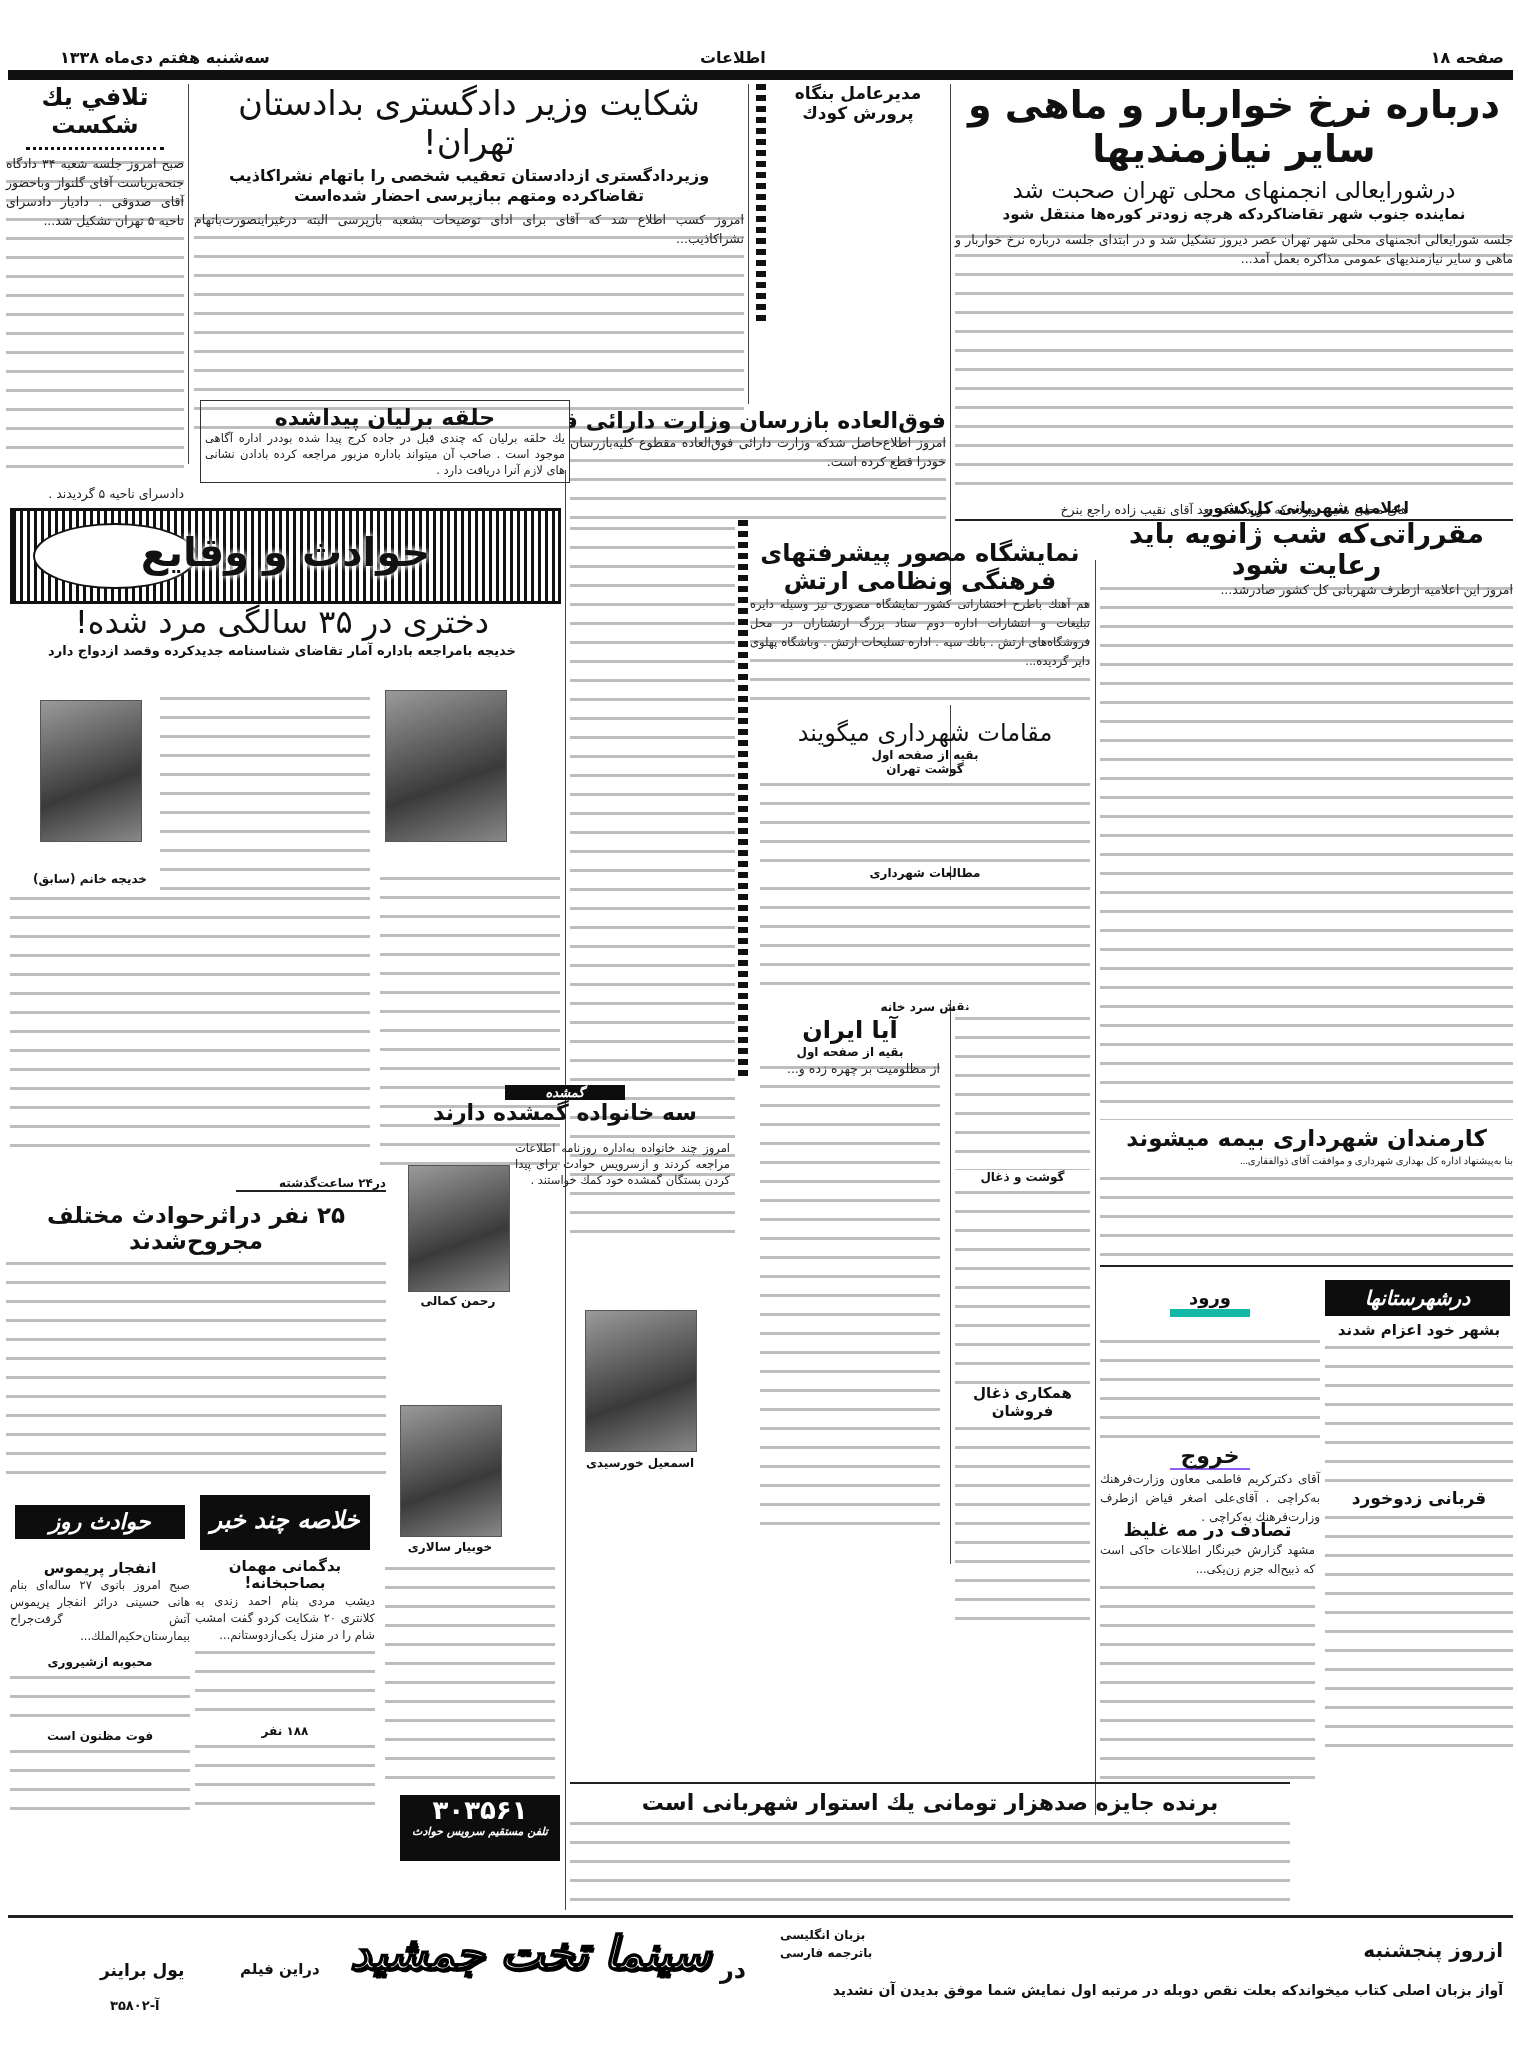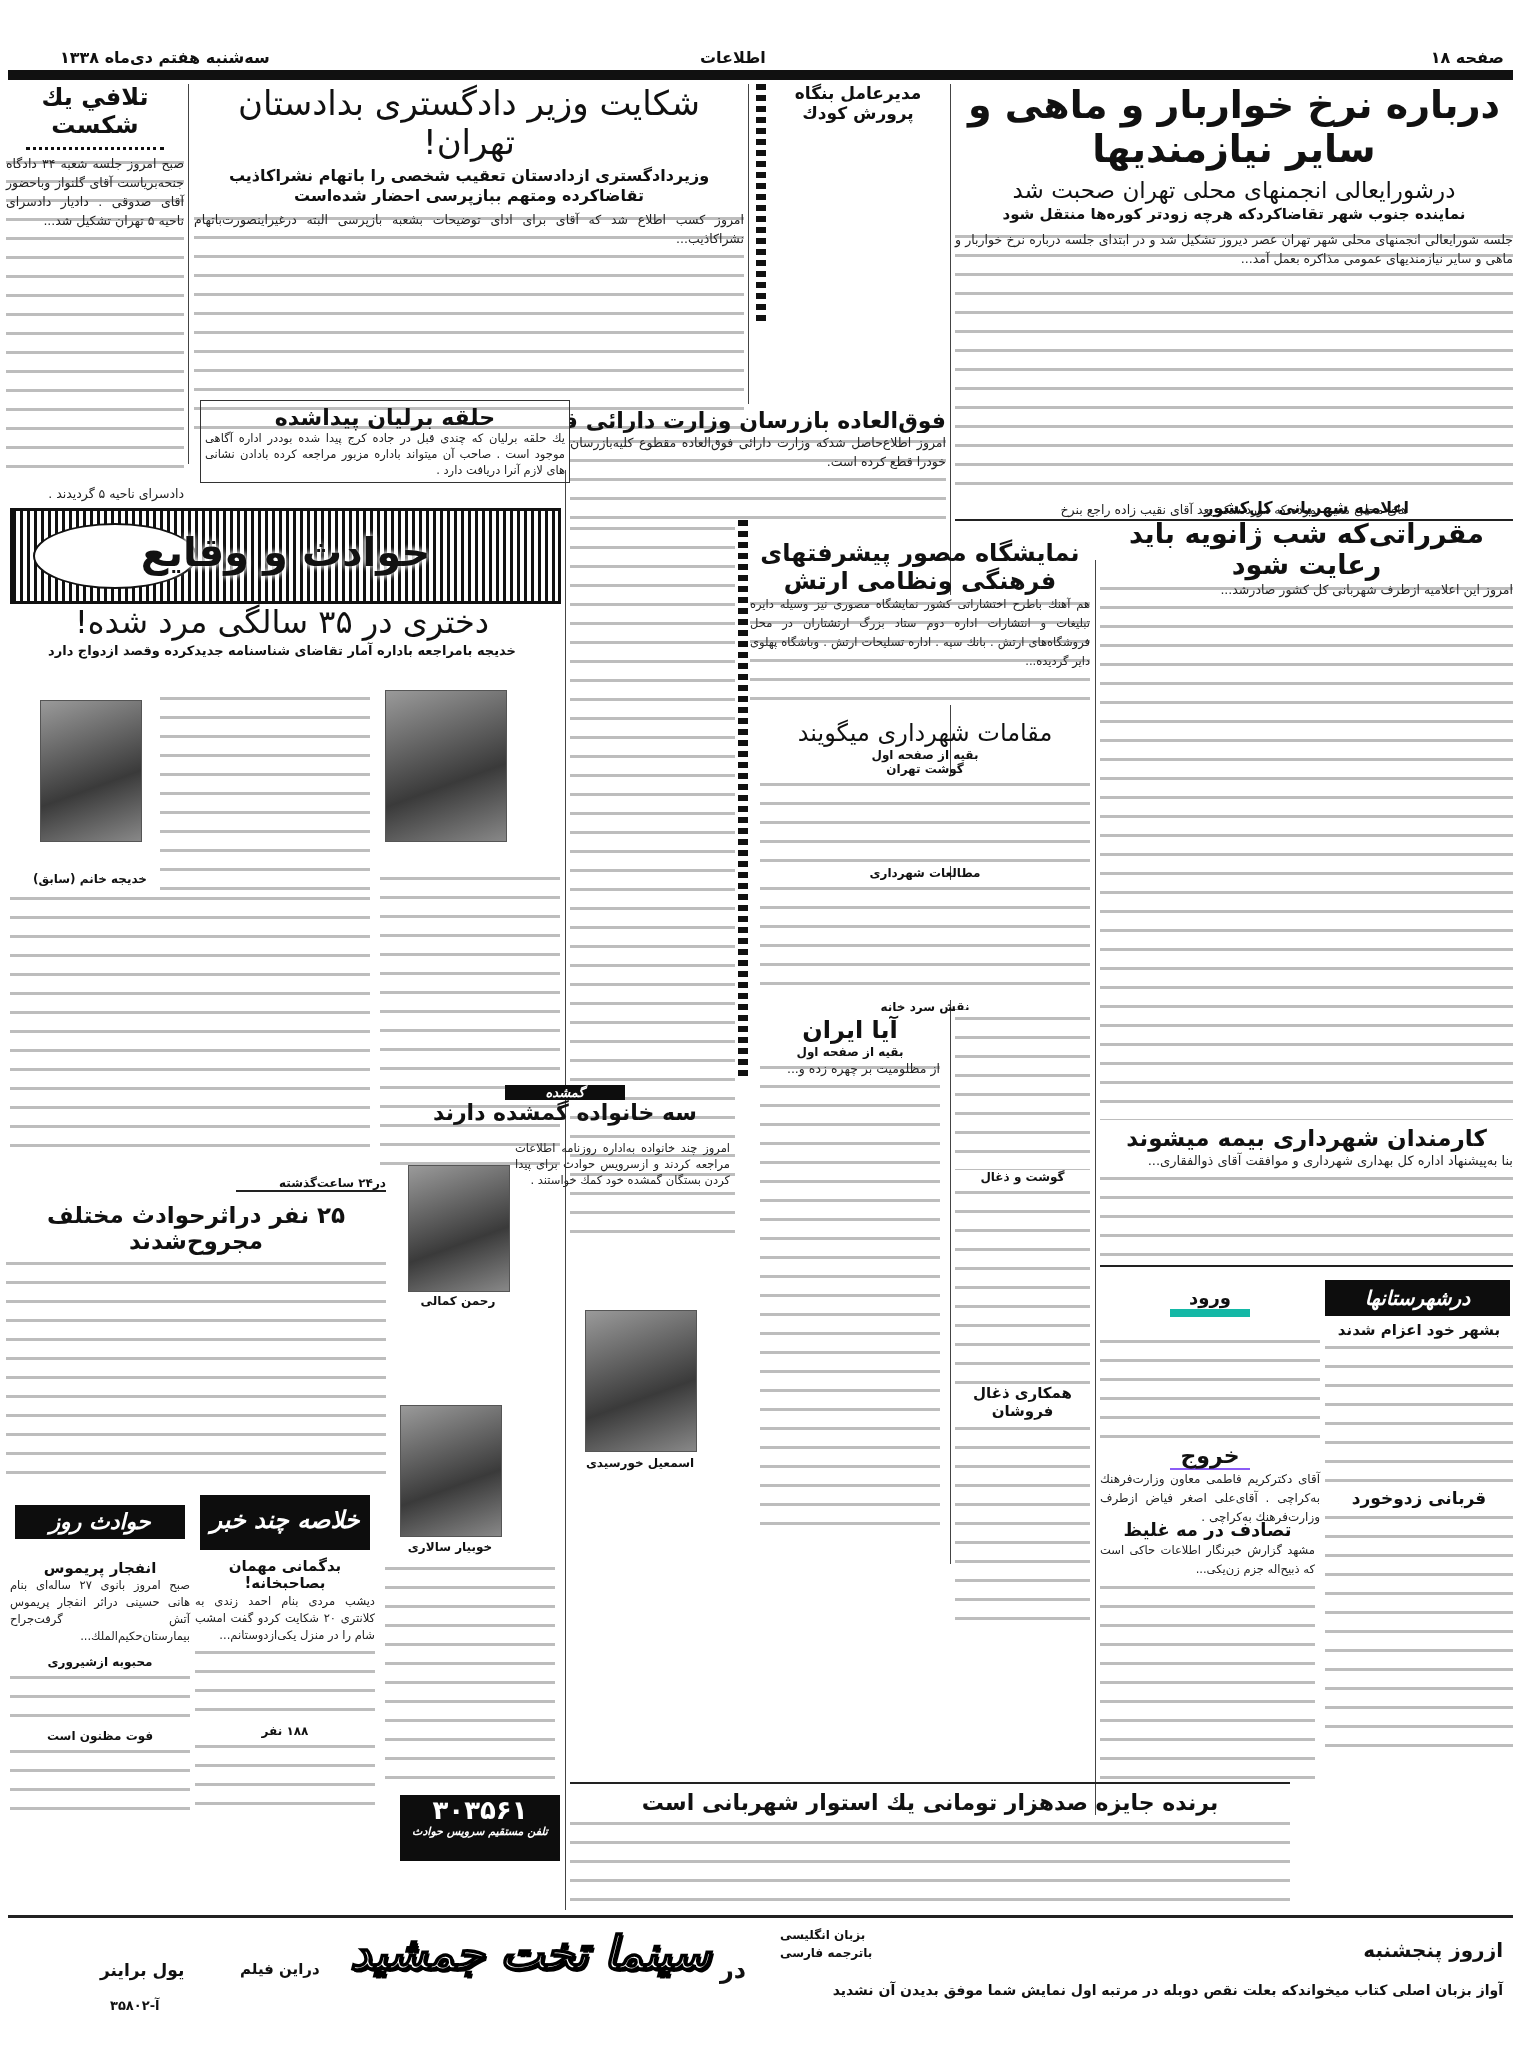--- a/index.html
+++ b/index.html
@@ -181,21 +181,21 @@
 </div>
 <div class="abs filler" style="left:385px;top:1560px;width:170px;height:220px;"></div>
 
 <div class="abs blackbox" style="left:400px;top:1795px;width:160px;height:66px;">
   <div style="font-size:26px;font-style:normal;">۳۰۳۵۶۱</div>
   <div style="font-size:11px;">تلفن مستقیم سرویس حوادث</div>
 </div>
 
 <div class="abs" style="left:1100px;top:1125px;width:413px;">
   <div class="headline" style="font-size:23px;">کارمندان شهرداری بیمه میشوند</div>
-  <div class="body" style="font-size:13px;">بنا به‌پیشنهاد اداره کل بهداری شهرداری و موافقت آقای ذوالفقاری...</div>
+  <div class="body" style="font-size:10px;font-family:Liberation Serif, serif;">بنا به‌پیشنهاد اداره کل بهداری شهرداری و موافقت آقای ذوالفقاری...</div>
   <div class="body filler" style="height:100px;"></div>
 </div>
 <div class="hline" style="left:1100px;top:1265px;width:413px;"></div>
 
 <div class="abs" style="left:1100px;top:1272px;width:220px;">
   <div class="headline" style="font-size:18px;border-bottom:8px solid #14b8a6;width:80px;margin:16px auto;">ورود</div>
   <div class="body filler" style="height:110px;"></div>
   <div class="headline" style="font-size:22px;border-bottom:2px solid #8b5cf6;width:80px;margin:0 auto;">خروج</div>
   <div class="body" style="font-size:12px;">آقای دکترکریم فاطمی معاون وزارت‌فرهنك به‌کراچی . آقای‌علی اصغر فیاض ازطرف وزارت‌فرهنك به‌کراچی .</div>
 </div>

